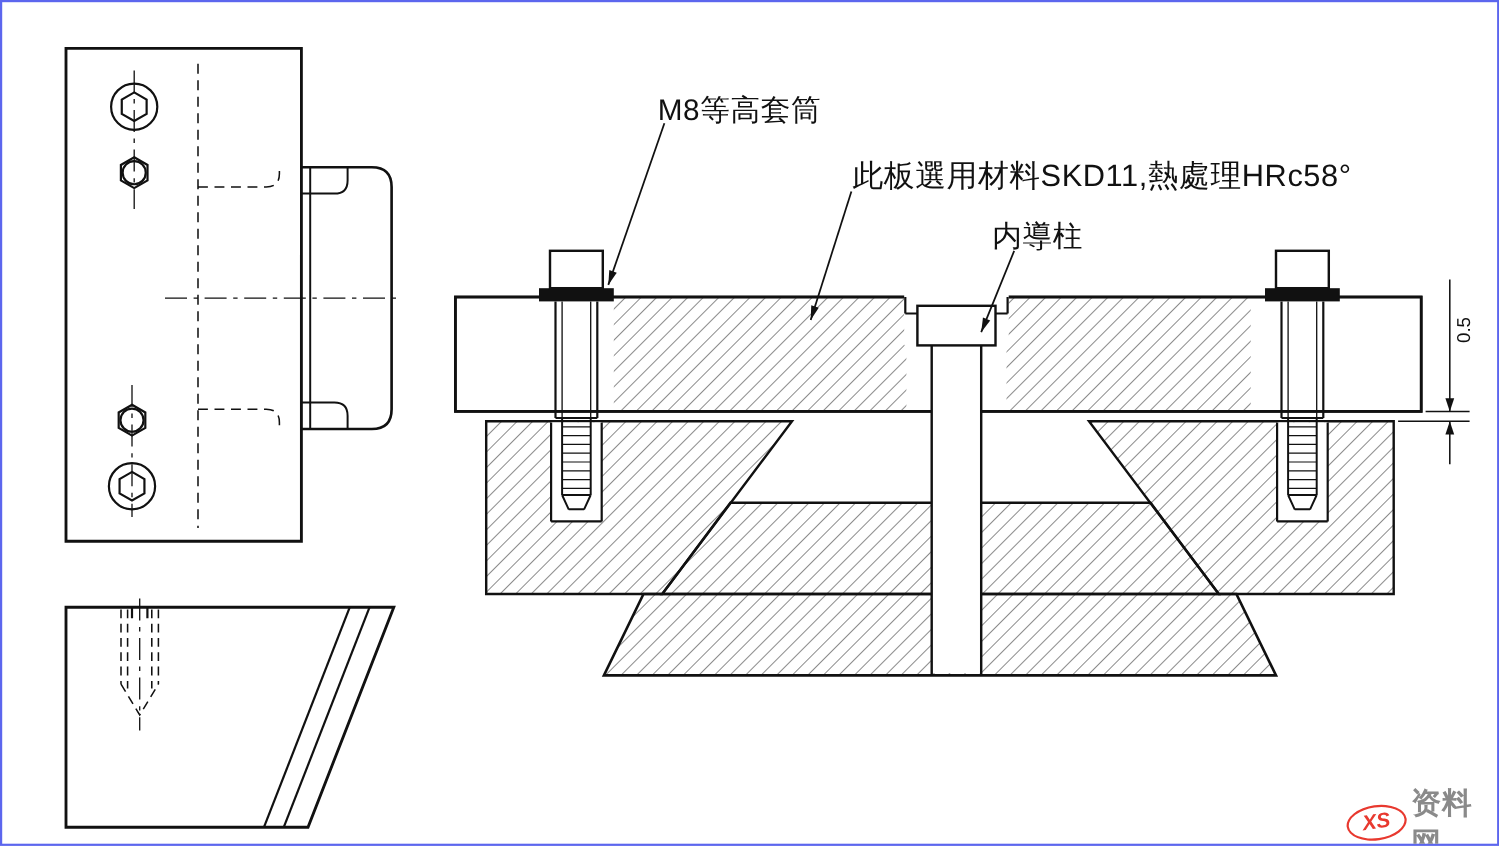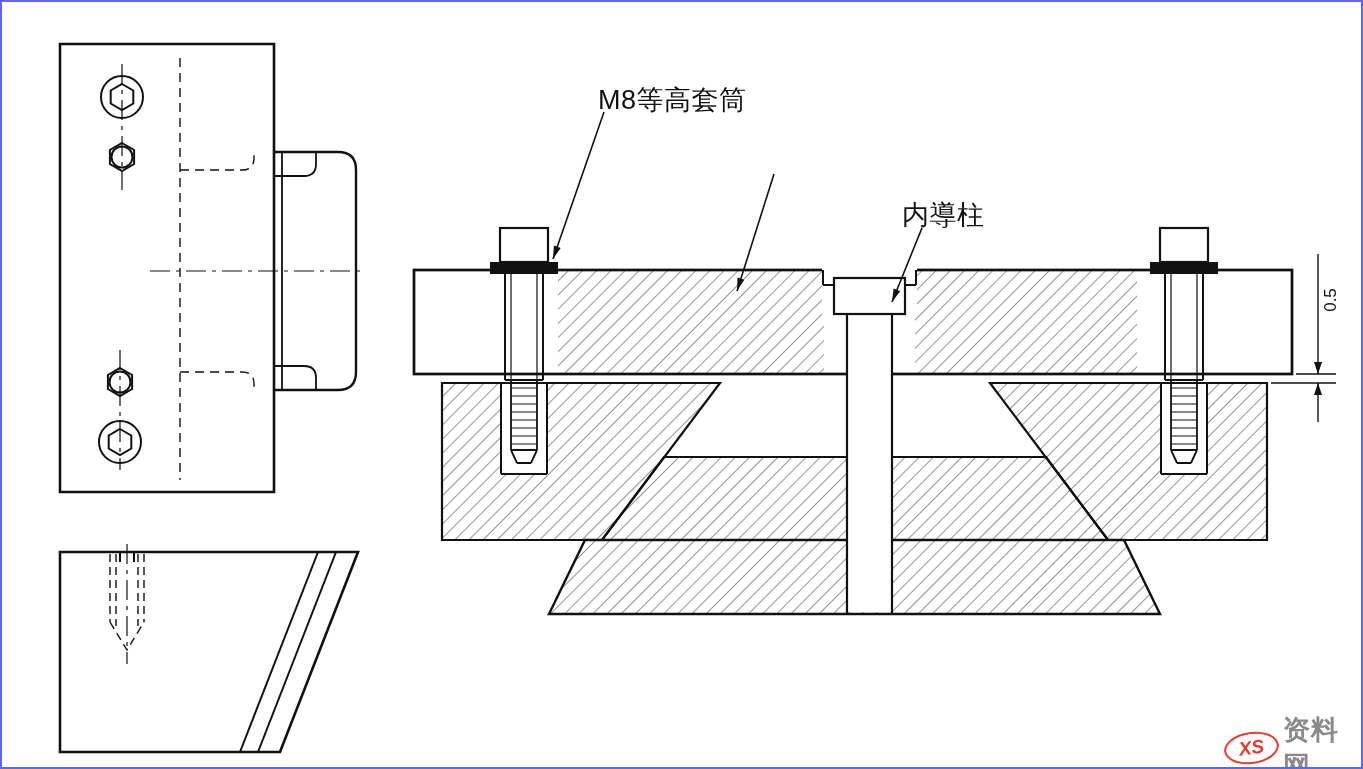--- a/index.html
+++ b/index.html
@@ -167,20 +167,21 @@
         <line x1="1316" y1="252" x2="1316" y2="372"></line>
         <line x1="1316" y1="381" x2="1316" y2="420"></line>
         <polygon points="1316,372 1312,360 1320,360" fill="#111" stroke="none"></polygon>
         <polygon points="1316,381 1312,393 1320,393" fill="#111" stroke="none"></polygon>
       </g>
     </g>
   </svg>
 
   <div class="callout" style="left:596px;top:80px;">M8等高套筒</div>
 
+  <div class="callout" style="left:773px;top:139px;font-size:28px;">此板選用材料SKD11,熱處理HRc58°</div>
 
   <div class="callout" style="left:900px;top:195px;">内導柱</div>
 
   <div class="dim-text">0.5</div>
 
   <div class="watermark">
     <div class="wm-row">
       <div class="wm-oval">XS</div>
       <div class="wm-site">资料网</div>
     </div>

